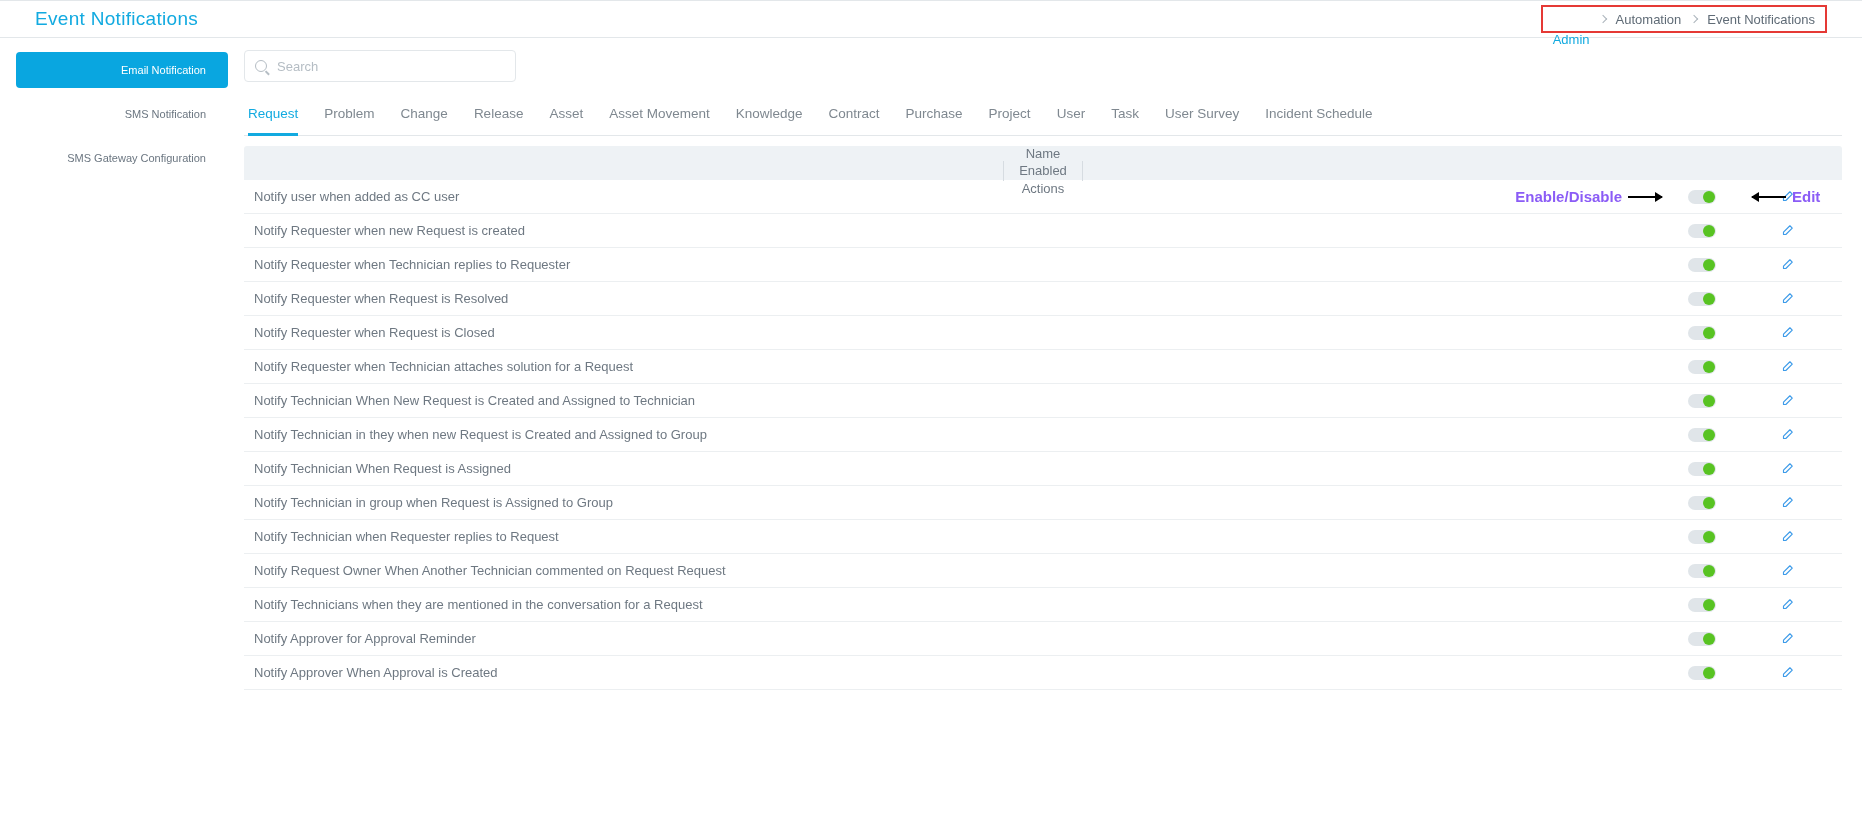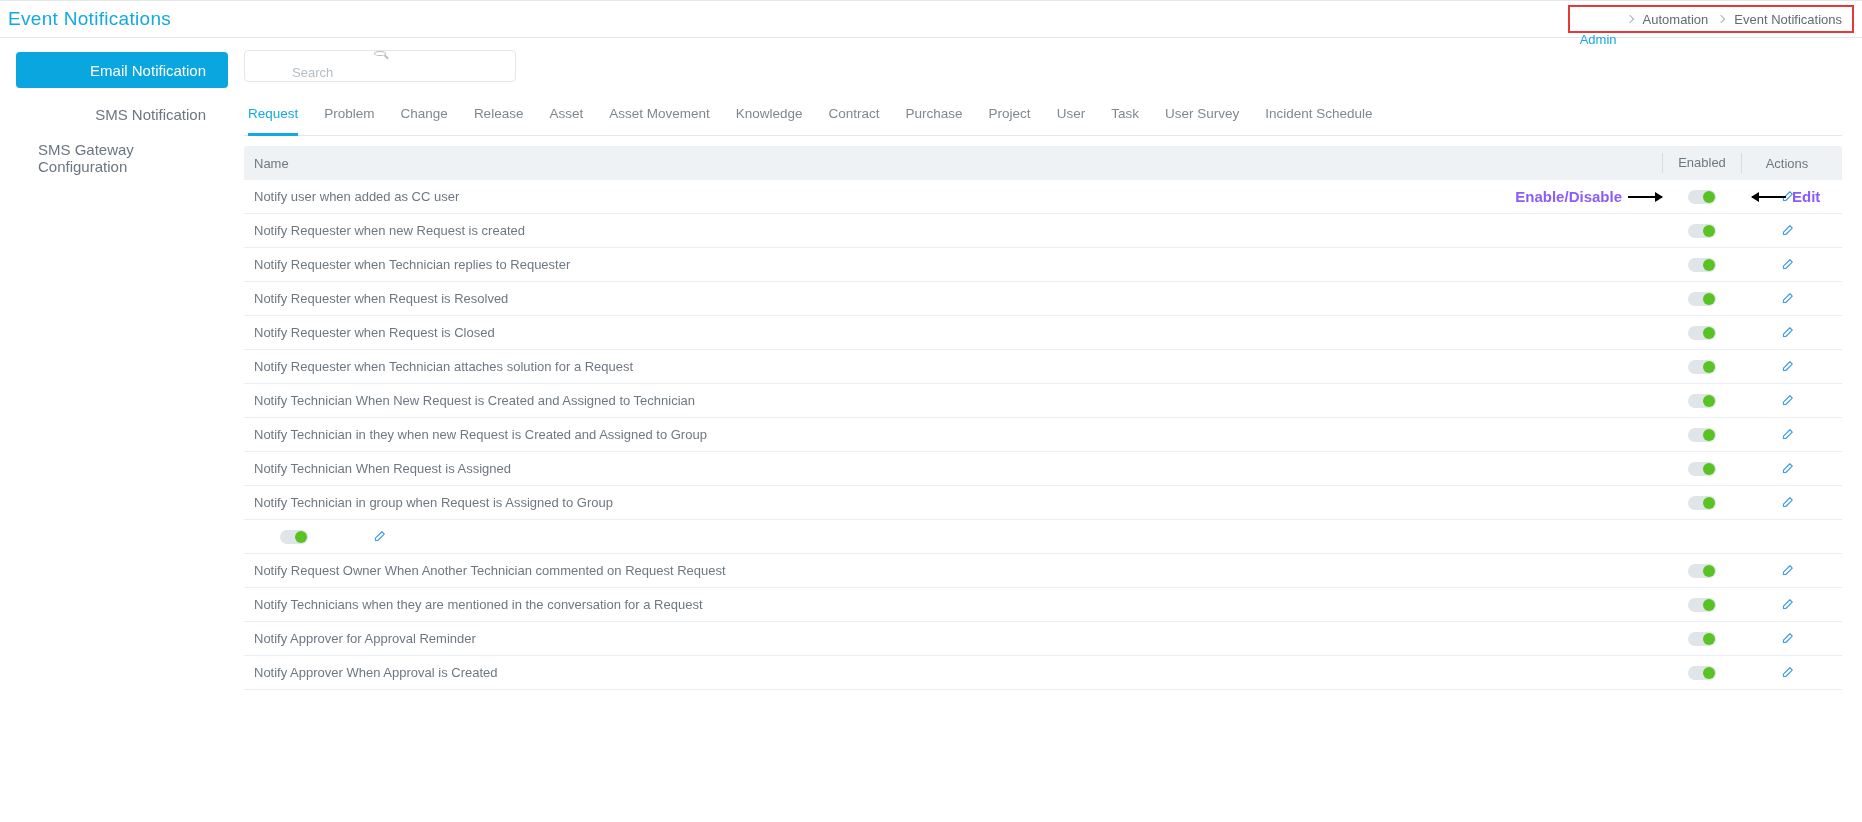--- a/index.html
+++ b/index.html
@@ -17,21 +17,21 @@
   body{
     margin:0;
     font-family:"Segoe UI",Arial,Helvetica,sans-serif;
     font-size:13px;
     color:var(--text);
     background:#fff;
   }
   
   .topbar{
     display:flex;align-items:center;justify-content:space-between;
-    padding:0 8px;
+    padding:0 35px;
     border-top:1px solid var(--border);
     border-bottom:1px solid var(--border);
     height:38px;
   }
   .page-title{
     color:var(--primary);
     font-size:19px;
     font-weight:400;
     letter-spacing:.3px;
   }
@@ -48,32 +48,31 @@
     width:6px;height:6px;border-right:1.5px solid #aab3bb;border-bottom:1.5px solid #aab3bb;
     transform:rotate(-45deg);display:inline-block;
   }
   
   .layout{display:flex;align-items:flex-start;}
   .sidebar{
     width:244px;flex:0 0 244px;padding:14px 16px;
   }
   .side-item{
     height:36px;display:flex;align-items:center;justify-content:flex-end;
-    padding:0 22px;border-radius:4px;color:#6b7681;font-size:15px;cursor:pointer;
+    padding:0 22px;border-radius:4px;color:#6b7681;font-size:11px;cursor:pointer;
     margin-bottom:8px;
   }
   .side-item.active{background:#09a6e0;color:#fff;}
   .main{flex:1;padding:12px 20px 0 0;}
   
   .search{
     display:flex;align-items:center;gap:8px;
     border:1px solid var(--border);border-radius:4px;
     height:32px;width:272px;padding:0 10px;color:var(--text-light);
     background:#fff;
-    flex-direction:column;
   }
   .search input{
     border:0;outline:0;flex:1;font-size:13px;color:var(--text);
     background:transparent;
   }
   .search input::placeholder{color:#b5bdc4;}
   .search .search-ico{
     width:12px;height:12px;border:1.5px solid #b5bdc4;border-radius:50%;position:relative;
   }
   .search .search-ico::after{
@@ -89,20 +88,21 @@
     padding:10px 0 12px;color:#7f8890;font-size:13.5px;cursor:pointer;
     border-bottom:3px solid transparent;margin-bottom:-1px;
   }
   .tab.active{color:var(--primary);border-bottom-color:var(--primary);}
   
   .tbl{margin-top:10px;}
   .thead{
     display:flex;align-items:center;background:var(--header-bg);
     height:34px;padding:0 10px;color:#6e7882;font-size:13px;
     border-radius:3px 3px 0 0;
+    flex-direction:column;
   }
   .col-name{flex:1;}
   .col-enabled{width:80px;text-align:center;border-left:1px solid #d6dce1;border-right:1px solid #d6dce1;height:20px;line-height:20px;}
   .col-actions{width:90px;text-align:center;}
   .trow{
     display:flex;align-items:center;height:34px;padding:0 10px;
     border-bottom:1px solid var(--row-border);color:#6e7882;font-size:13px;
     position:relative;
   }
   .rname{flex:1;}
@@ -311,20 +311,21 @@
             </div>
             <div class="ractions">
               <span class="edit-ico">
                 <svg width="14" height="14" viewBox="0 0 24 24" fill="none" stroke="#3d9be9" stroke-width="2" stroke-linecap="round" stroke-linejoin="round">
                   <path d="M17 3l4 4-11 11H6v-4L17 3z"></path>
                 </svg>
               </span>
             </div>
           </div>
           <div class="trow">
+            <div class="rname">Notify Technician when Requester replies to Request</div>
             <div class="renabled">
               <div class="toggle"></div>
             </div>
             <div class="ractions">
               <span class="edit-ico">
                 <svg width="14" height="14" viewBox="0 0 24 24" fill="none" stroke="#3d9be9" stroke-width="2" stroke-linecap="round" stroke-linejoin="round">
                   <path d="M17 3l4 4-11 11H6v-4L17 3z"></path>
                 </svg>
               </span>
             </div>

